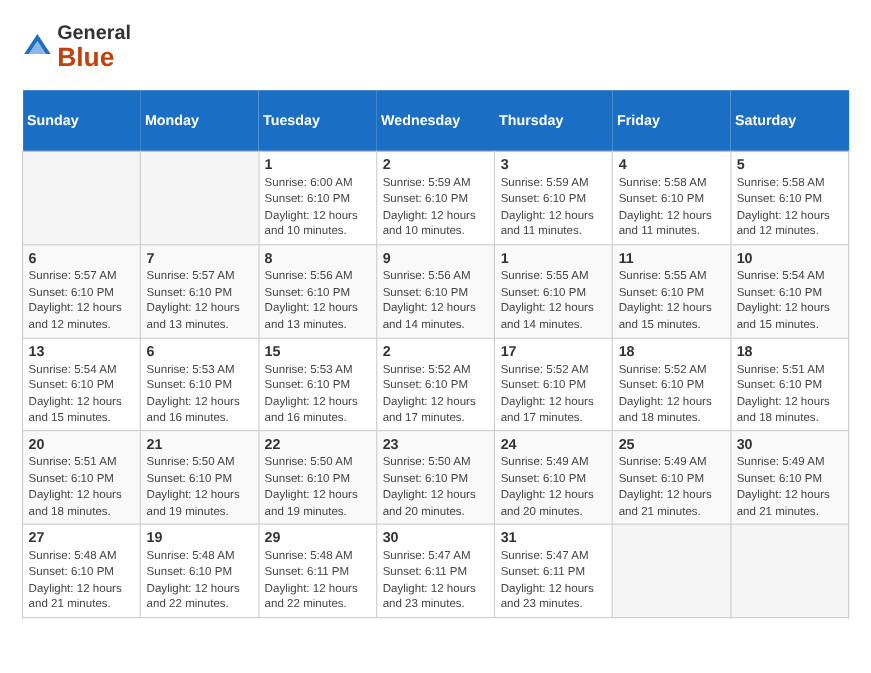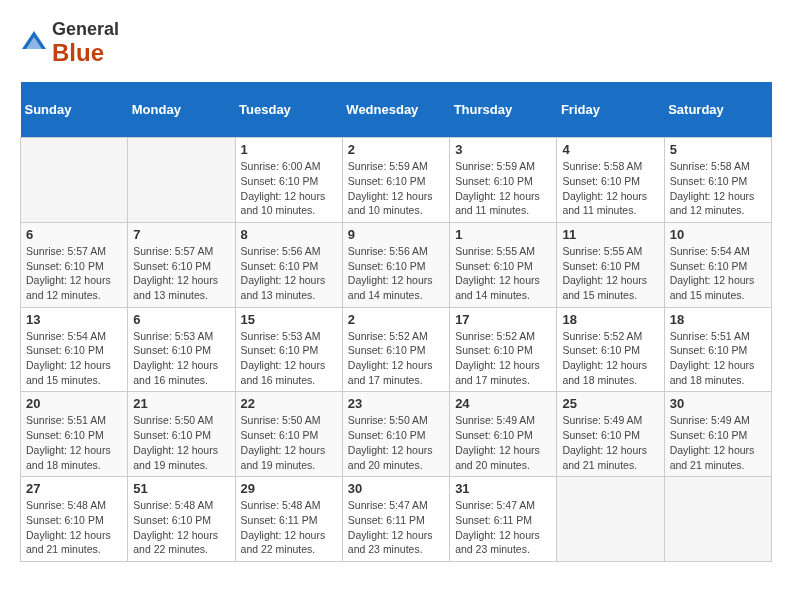--- a/index.html
+++ b/index.html
@@ -319,21 +319,21 @@
       </tr>
       <tr>
         <td>
           <span class="day-number">27</span>
           <div class="day-info" style="white-space: pre-line;">Sunrise: 5:48 AM
 Sunset: 6:10 PM
 Daylight: 12 hours
 and 21 minutes.</div>
         </td>
         <td>
-          <span class="day-number">51</span>
+          <span class="day-number">19</span>
           <div class="day-info" style="white-space: pre-line;">Sunrise: 5:48 AM
 Sunset: 6:10 PM
 Daylight: 12 hours
 and 22 minutes.</div>
         </td>
         <td>
           <span class="day-number">29</span>
           <div class="day-info" style="white-space: pre-line;">Sunrise: 5:48 AM
 Sunset: 6:11 PM
 Daylight: 12 hours

